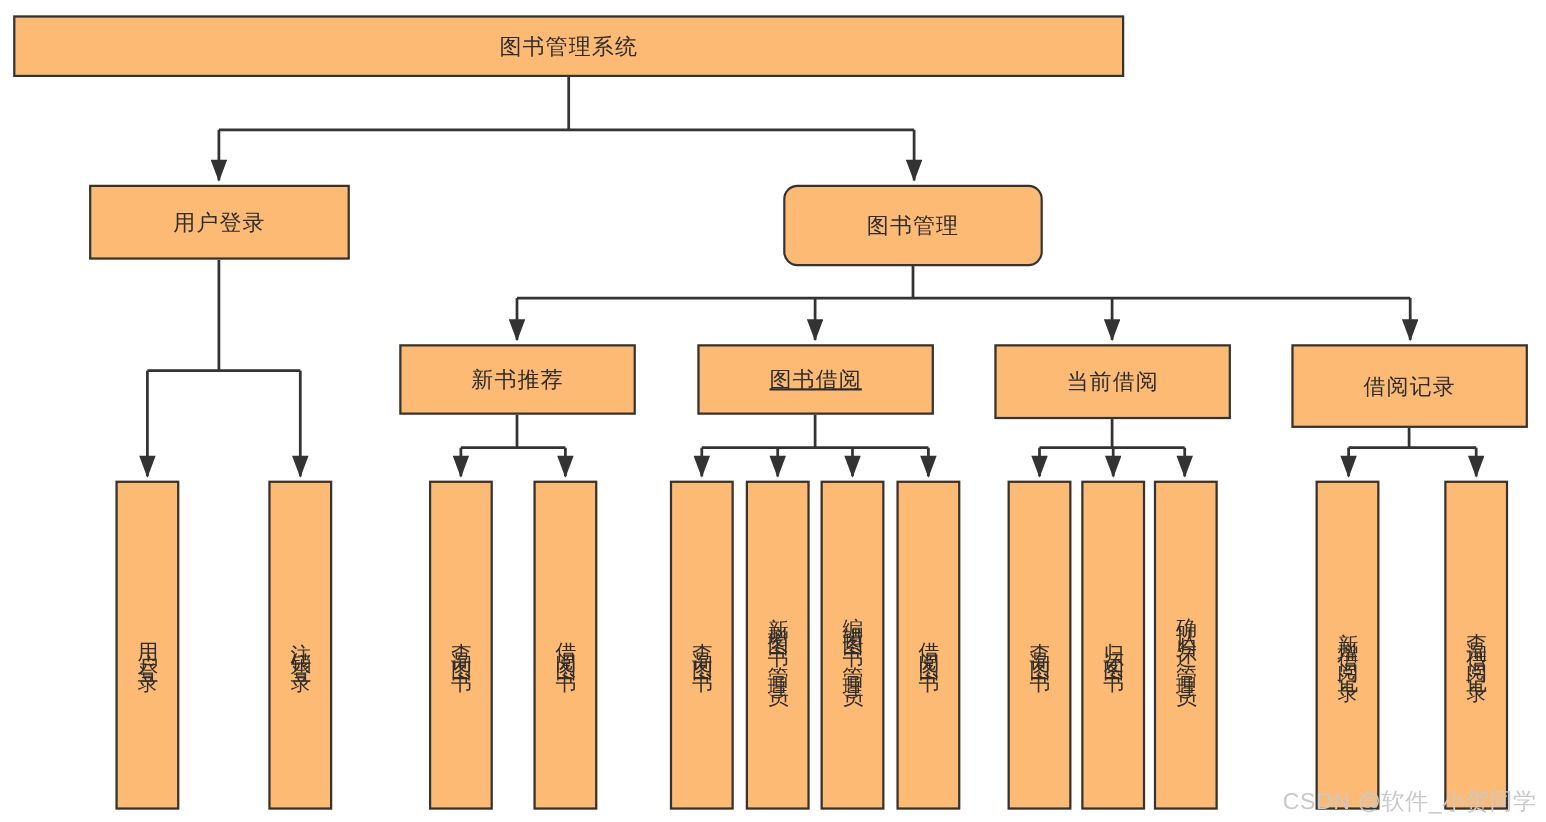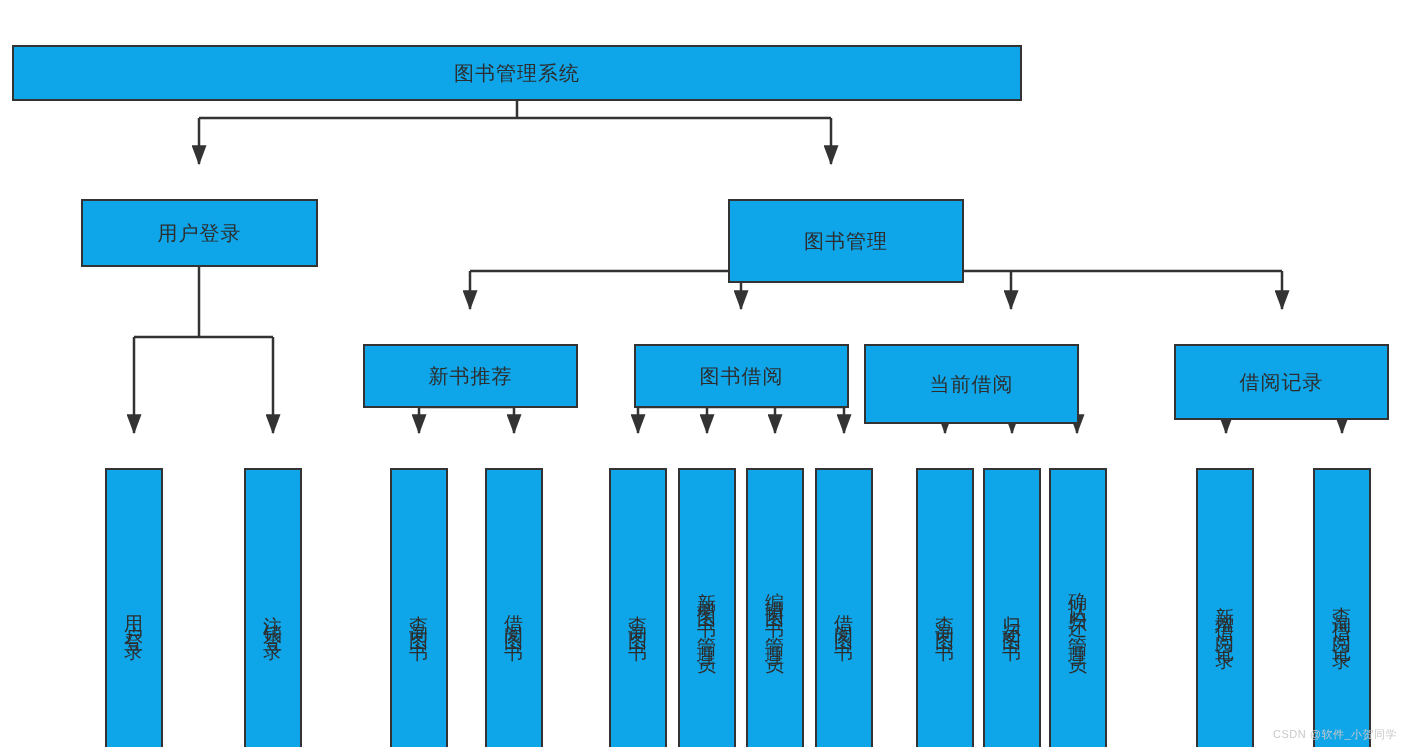--- a/index.html
+++ b/index.html
@@ -20,44 +20,43 @@
     position: absolute;
     left: 0;
     top: 0;
     width: 1405px;
     height: 747px;
   }
   .node {
     position: absolute;
     box-sizing: border-box;
     border: 2px solid var(--line, #333333);
-    background: #0ea5e9;
+    background: #fdba74;
     display: flex;
     align-items: center;
     justify-content: center;
     font-size: 20px;
     letter-spacing: 1px;
     color: var(--text, #2d2d2d);
-    margin-top: 31px;
   }
   .node.vbox {
     font-size: 19px;
   }
   .node.vbox .vtext {
     writing-mode: vertical-rl;
     text-orientation: mixed;
     letter-spacing: 9px;
     line-height: 1;
     white-space: nowrap;
   }
   .watermark {
     position: absolute;
     right: 8px;
     bottom: 5px;
-    font-size: 11px;
+    font-size: 21px;
     color: var(--watermark, #c9c9c9);
     letter-spacing: 0.5px;
     z-index: 5;
   }
 </style>
 </head>
 <body>
 
 <div class="stage" style="--line: #333333; --text: #2d2d2d; --watermark: #c9c9c9; --bg: #ffffff;">
 
@@ -111,31 +110,31 @@
     </g>
   </svg>
 
   <div class="node" style="left:12px; top:14px; width:1010px; height:56px;">
     <span>图书管理系统</span>
   </div>
 
   <div class="node" style="left:81px; top:168px; width:237px; height:68px;">
     <span>用户登录</span>
   </div>
-  <div class="node" style="left:728px; top:168px; width:236px; height:84px;">
+  <div class="node" style="left:712px; top:168px; width:236px; height:74px;border-radius:13px;">
     <span>图书管理</span>
   </div>
 
   <div class="node" style="left:363px; top:313px; width:215px; height:64px;text-align:center;">
     <span>新书推荐</span>
   </div>
-  <div class="node" style="left:634px; top:313px; width:215px; height:64px;">
+  <div class="node" style="left:634px; top:313px; width:215px; height:64px;text-decoration:underline;">
     <span>图书借阅</span>
   </div>
-  <div class="node" style="left:864px; top:313px; width:215px; height:80px;font-family:Liberation Serif, serif;">
+  <div class="node" style="left:904px; top:313px; width:215px; height:68px;font-family:Liberation Serif, serif;">
     <span>当前借阅</span>
   </div>
   <div class="node" style="left:1174px; top:313px; width:215px; height:76px;">
     <span>借阅记录</span>
   </div>
 
   <div class="node vbox" style="left:105px; top:437px; width:58px; height:299px;">
     <span class="vtext">用户登录</span>
   </div>
   <div class="node vbox" style="left:244px; top:437px; width:58px; height:299px;">

